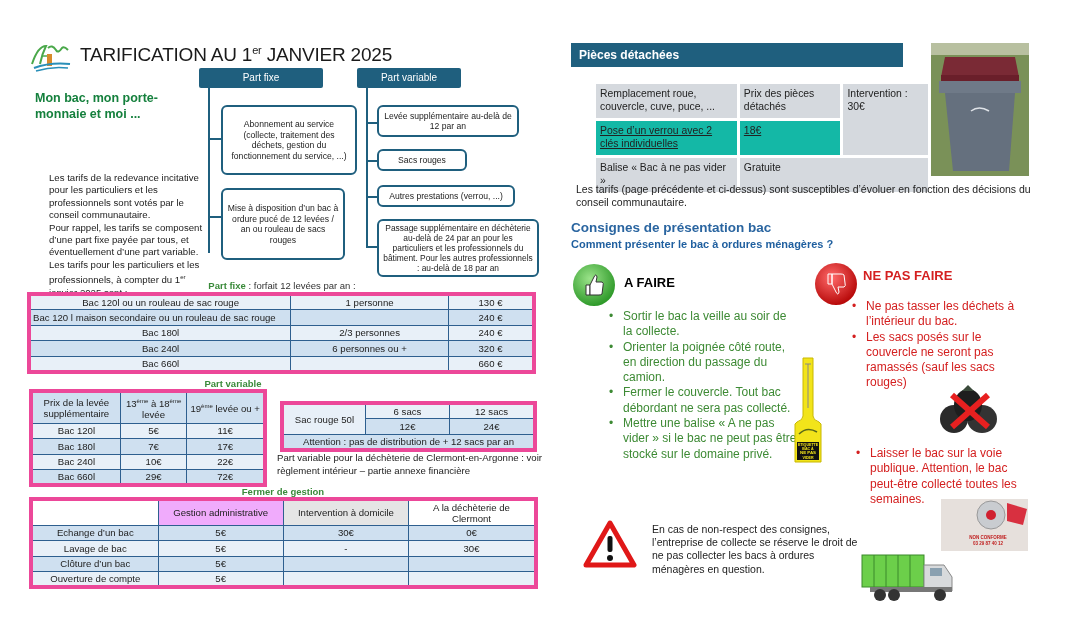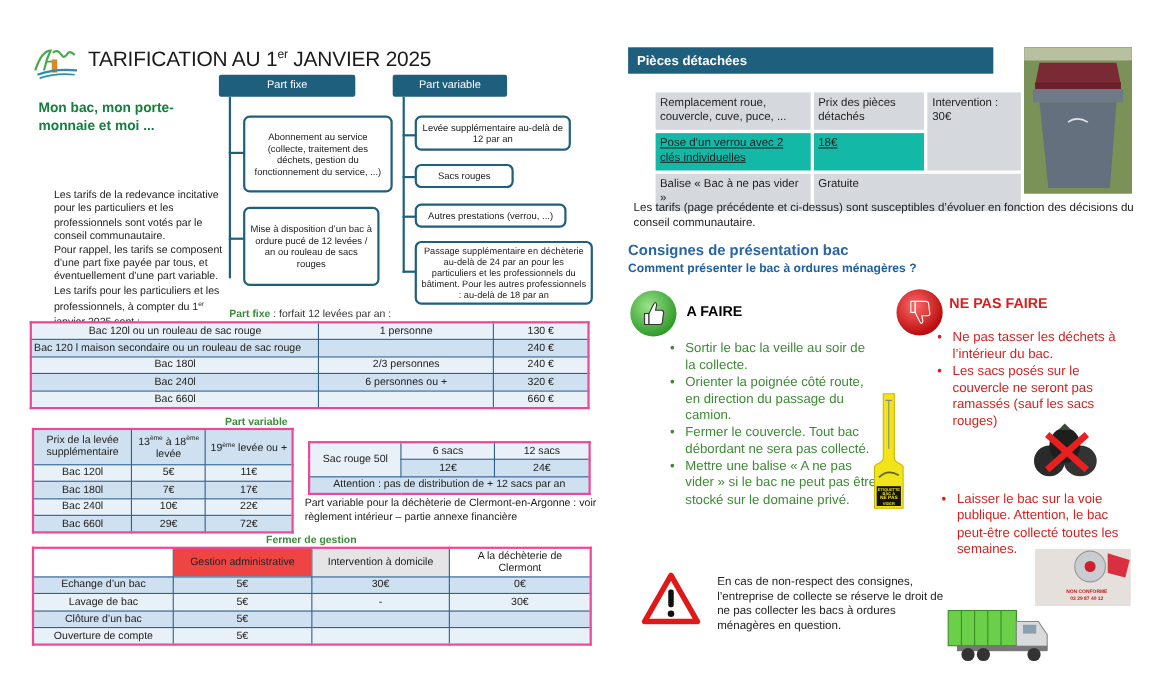--- a/index.html
+++ b/index.html
@@ -22,21 +22,21 @@
   .vline { background: #1f5f7e; width: 2px; }
   .hline { background: #1f5f7e; height: 2px; }
 
   
   .sec-label { font-size: 9.5px; color: #333; text-align: center; white-space: nowrap; }
   .sec-label .green { color: #3a8a3a; font-weight: bold; }
   table.t { border-collapse: collapse; font-size: 9.6px; }
   table.t td { border: 1.5px solid #2e5f8f; text-align: center; padding: 0 2px; height: 15.5px; color: #222; white-space: nowrap; }
   table.t tr.alt td { background: #cfe0f0; }
   table.t tr.norm td { background: #e8f0f8; }
-  table.t { border: 2px solid #ec4899; }
+  table.t { border: 4px solid #ec4899; }
   table.t td.hdr { background: #cfe0f0; line-height: 11px; white-space: normal; }
   table.t sup { font-size: 6px; }
 
   
   .pd-head { left: 571px; top: 43px; width: 332px; height: 24px; background: #1f5f7e; color: #fff; font-weight: bold; font-size: 12px; line-height: 24px; padding-left: 8px; }
   table.pd { border-collapse: separate; border-spacing: 3px; font-size: 10.4px; }
   table.pd td { vertical-align: top; padding: 3px 4px; line-height: 13px; color: #222; }
   table.pd td.d { background: #d5d9de; }
   table.pd td.l { background: #14b8a6; text-decoration: underline; }
 
@@ -195,21 +195,21 @@
 <table class="abs t" style="left:29px; top:497px; width:509px;">
   <colgroup>
       <col style="width:128px">
       <col style="width:126px">
       <col style="width:126px">
       <col style="width:129px">
     </colgroup>
   <tbody>
       <tr>
     <td style="background:#fff; height:26px;"></td>
-    <td style="background:#ef4444;">Gestion administrative</td>
+    <td style="background:#f0abfc;">Gestion administrative</td>
     <td style="background:#e5e5e5;">Intervention à domicile</td>
     <td style="background:#fff; white-space:normal; line-height:11px; padding:0 14px;">A la déchèterie de Clermont</td>
   </tr>
   <tr class="alt">
         <td>Echange d’un bac</td>
         <td>5€</td>
         <td>30€</td>
         <td>0€</td>
       </tr>
   <tr class="norm">

